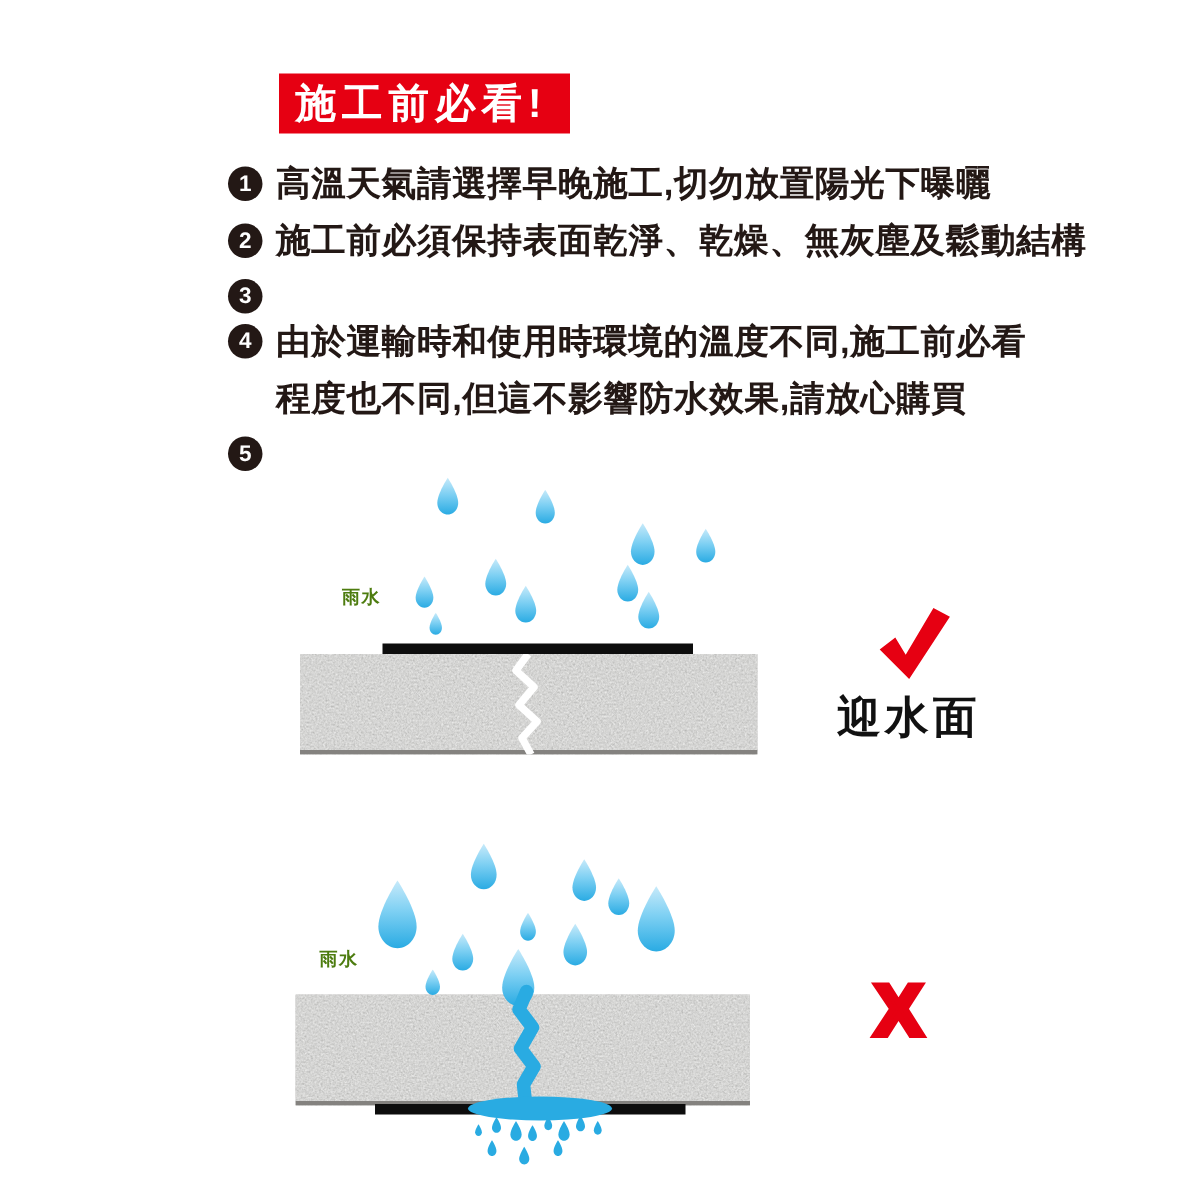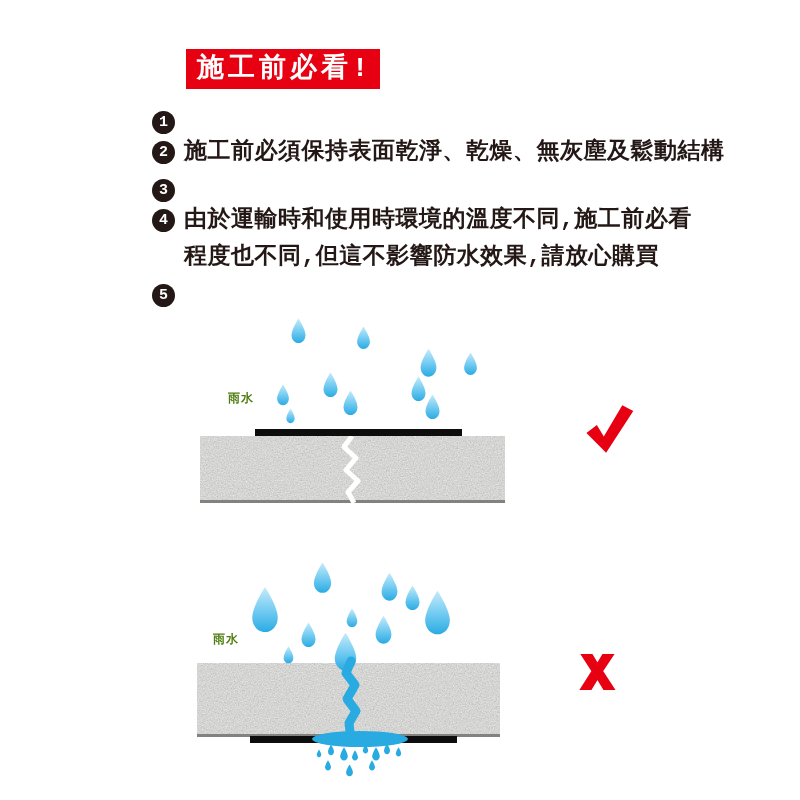--- a/index.html
+++ b/index.html
@@ -1,17 +1,17 @@
 <!DOCTYPE html>
 <html><head>
 <meta charset="utf-8">
 <style>
   html,body{margin:0;padding:0;background:#fff;}
   .canvas{position:relative;width:800px;height:784px;background:#ffffff;overflow:hidden;
-          font-family:Liberation Mono, monospace;color:#231815;}
+          font-family:Liberation Sans, sans-serif;color:#231815;}
 
   
   .banner{position:absolute;left:186px;top:49px;width:194px;height:40px;background:#e60012;
           display:flex;align-items:center;padding-left:11px;box-sizing:border-box;}
   .banner span{color:#fff;font-size:27px;font-weight:700;letter-spacing:4px;line-height:1;}
 
   
   .instructions{position:absolute;left:152px;top:104px;width:620px;}
   .row{display:flex;align-items:flex-start;}
   .bullet{flex:0 0 auto;width:23px;height:23px;border-radius:50%;background:#231815;color:#fff;
@@ -63,20 +63,21 @@
     </defs>
   </svg>
 
   <div class="banner">
     <span>施工前必看!</span>
   </div>
 
   <div class="instructions">
     <div class="row">
       <div class="bullet">1</div>
+      <div class="itext">高溫天氣請選擇早晚施工,切勿放置陽光下曝曬</div>
     </div>
     <div class="row">
       <div class="bullet">2</div>
       <div class="itext">施工前必須保持表面乾淨、乾燥、無灰塵及鬆動結構</div>
     </div>
     <div class="row">
       <div class="bullet">3</div>
     </div>
     <div class="row">
       <div class="bullet">4</div>
@@ -129,20 +130,21 @@
   <svg class="concrete" style="left:200px;top:436px;" width="305" height="67">
     <rect width="305" height="67" fill="#a7a5a2"></rect>
     <rect width="305" height="67" filter="url(#grain)"></rect>
     <rect y="64" width="305" height="3" fill="#84827f"></rect>
     <polyline points="152,0 144,11 156,22 146,34 158,45 148,56 154,67" fill="none" stroke="#ffffff" stroke-width="5" stroke-linejoin="round"></polyline>
   </svg>
 
   <svg class="check-icon" width="52" height="52" viewBox="0 0 90 90">
     <polygon points="6,52 24,38 36,58 68,4 87,14 40,86" fill="#e60012"></polygon>
   </svg>
+  <div class="verdict" style="left:558px;top:459px;">迎水面</div>
 
   <div class="rain-label" style="left:213px;top:631px;">雨水</div>
 
   <svg class="dr" style="left:311px;top:562px;width:23px;height:32px" viewBox="0 0 40 56">
       <use href="#dropPath" fill="url(#dropGrad)"></use>
     </svg>
   <svg class="dr" style="left:379px;top:572px;width:21px;height:30px" viewBox="0 0 40 56">
       <use href="#dropPath" fill="url(#dropGrad)"></use>
     </svg>
   <svg class="dr" style="left:248px;top:586px;width:34px;height:48px" viewBox="0 0 40 56">

